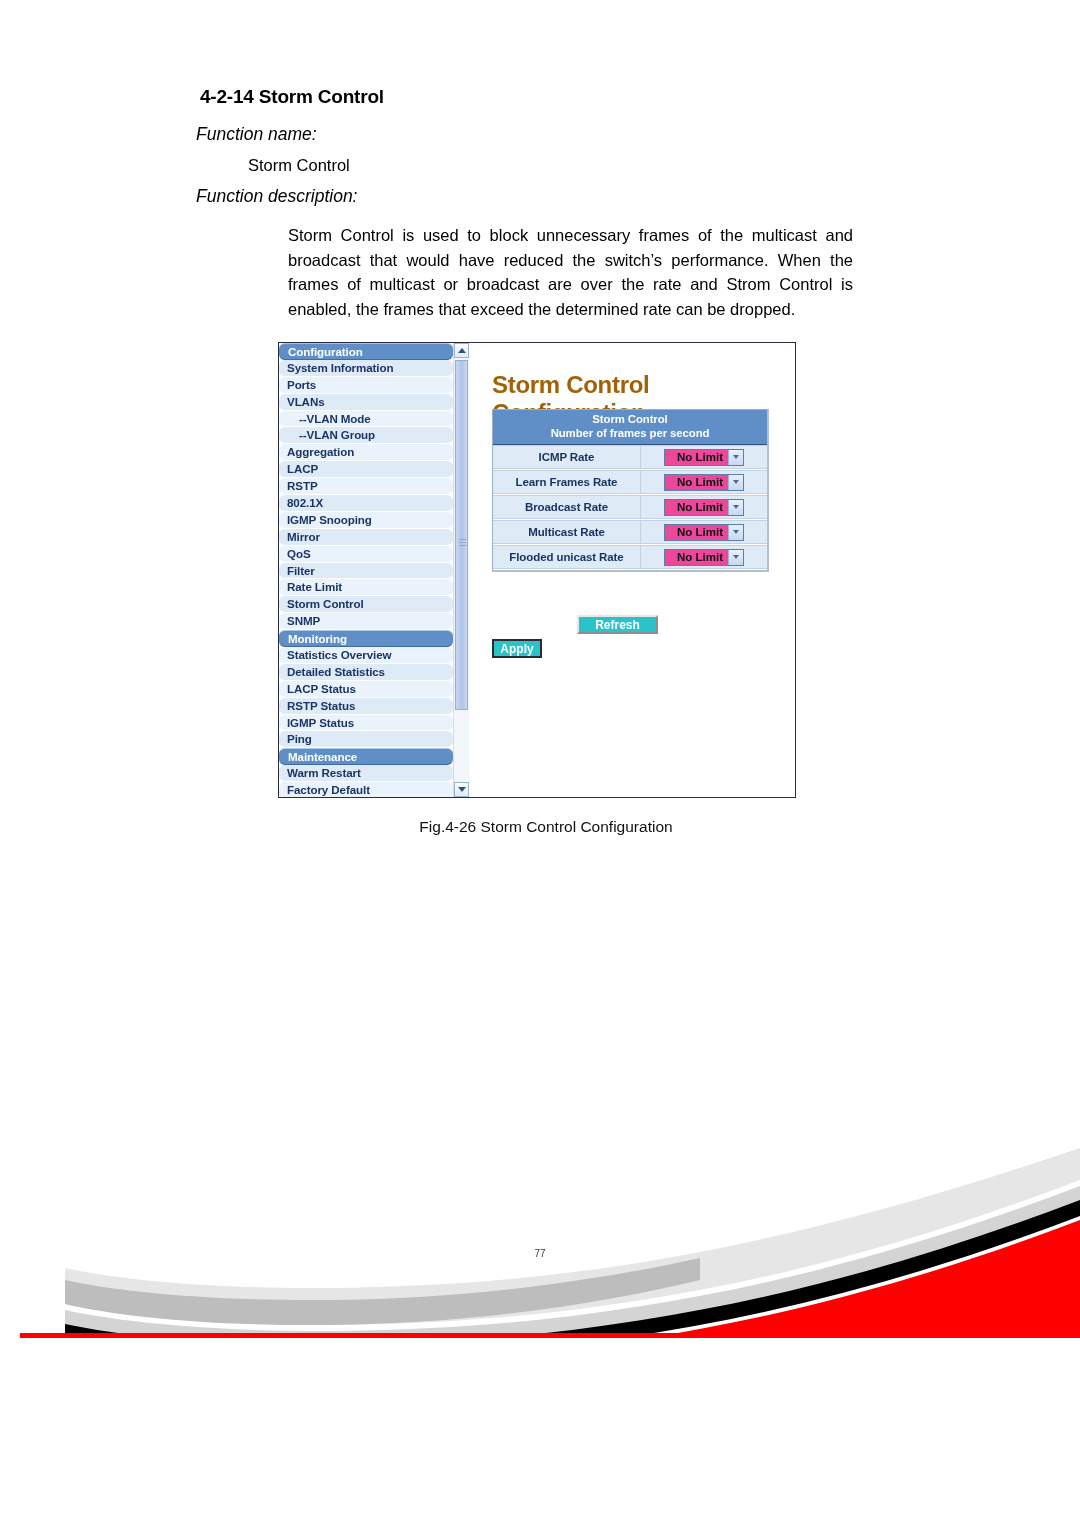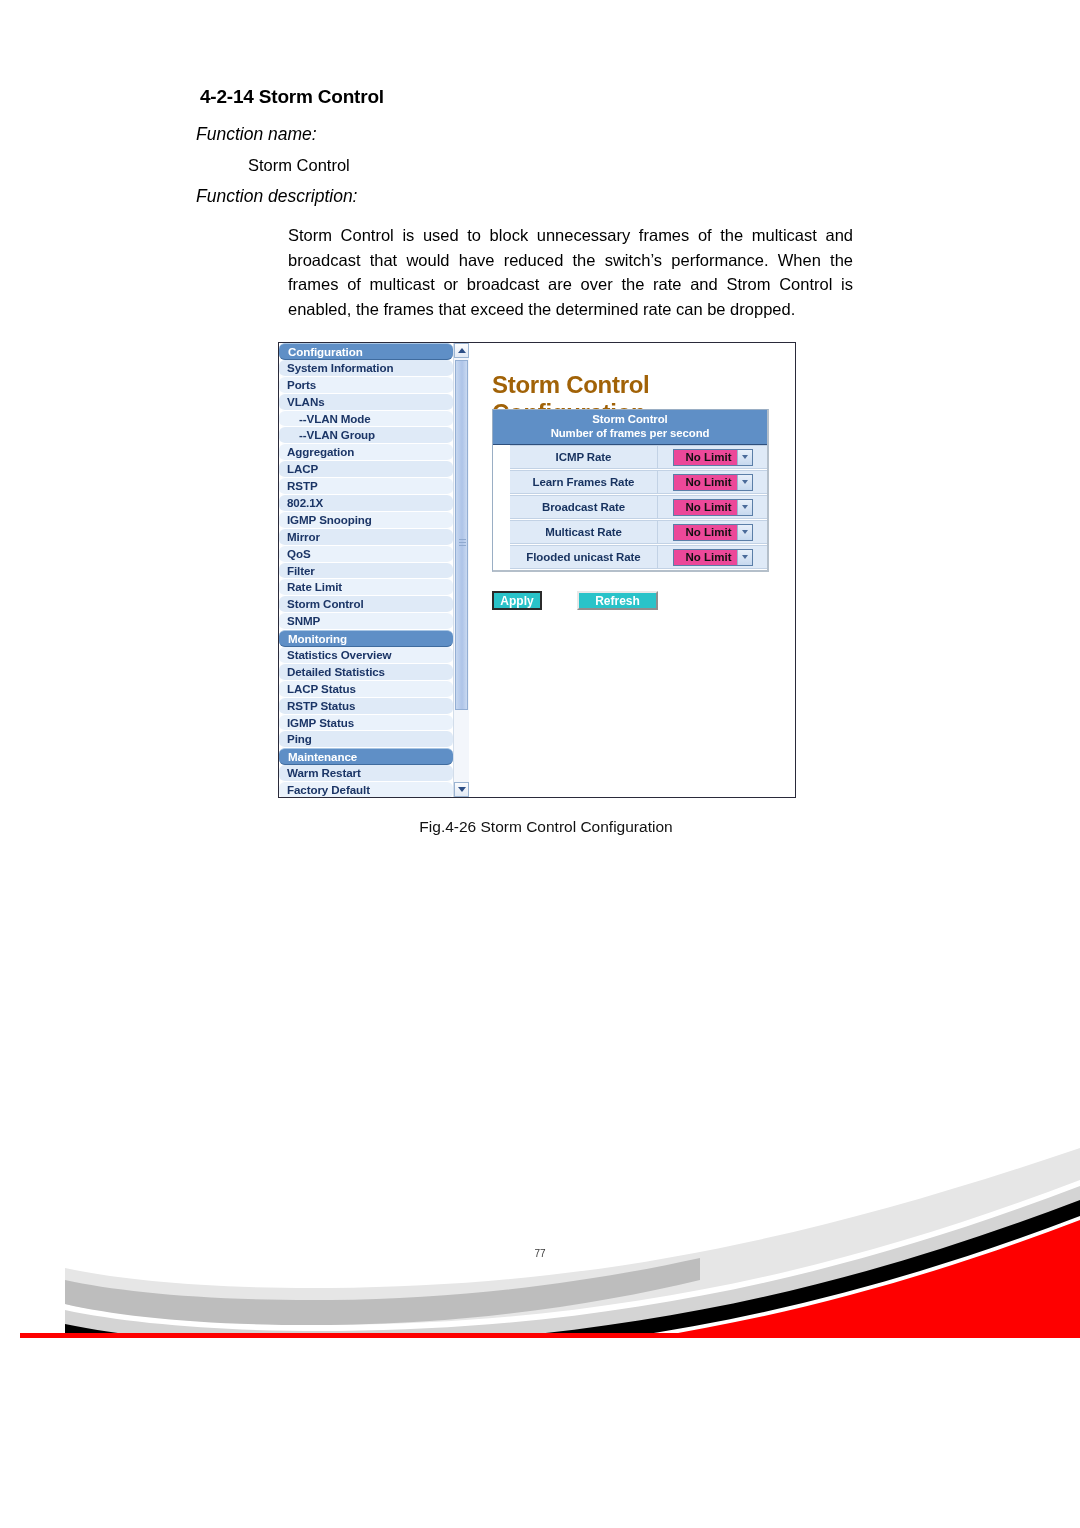--- a/index.html
+++ b/index.html
@@ -205,21 +205,20 @@
     padding: 3px 0 4px 0;
     line-height: 13.5px;
     border-bottom: 1px solid #2e4f7c;
     letter-spacing: -0.1px;
   }
   .sc-row {
     display: flex;
     align-items: stretch;
     border-bottom: 1px solid #ffffff;
     background: #ffffff;
-    margin-left: 17px;
   }
   .sc-label {
     width: 148px;
     background: #dfeaf7;
     border: 1px solid #c2d2e5;
     border-left: none;
     box-sizing: border-box;
     font-size: 11.5px;
     font-weight: bold;
     color: #17325f;
@@ -291,20 +290,21 @@
     text-align: center;
     line-height: 17px;
     height: 19px;
     box-sizing: border-box;
     white-space: nowrap;
   }
   .btn.apply {
     width: 50px;
     border: 2px solid #2b2b2b;
     margin-right: 14px;
+    margin-top: 48px;
   }
   .btn.refresh {
     width: 81px;
     border-top: 2px solid #e8e8e8;
     border-left: 2px solid #e8e8e8;
     border-right: 2px solid #8e8e8e;
     border-bottom: 2px solid #8e8e8e;
     margin-left: 21px;
   }
 

